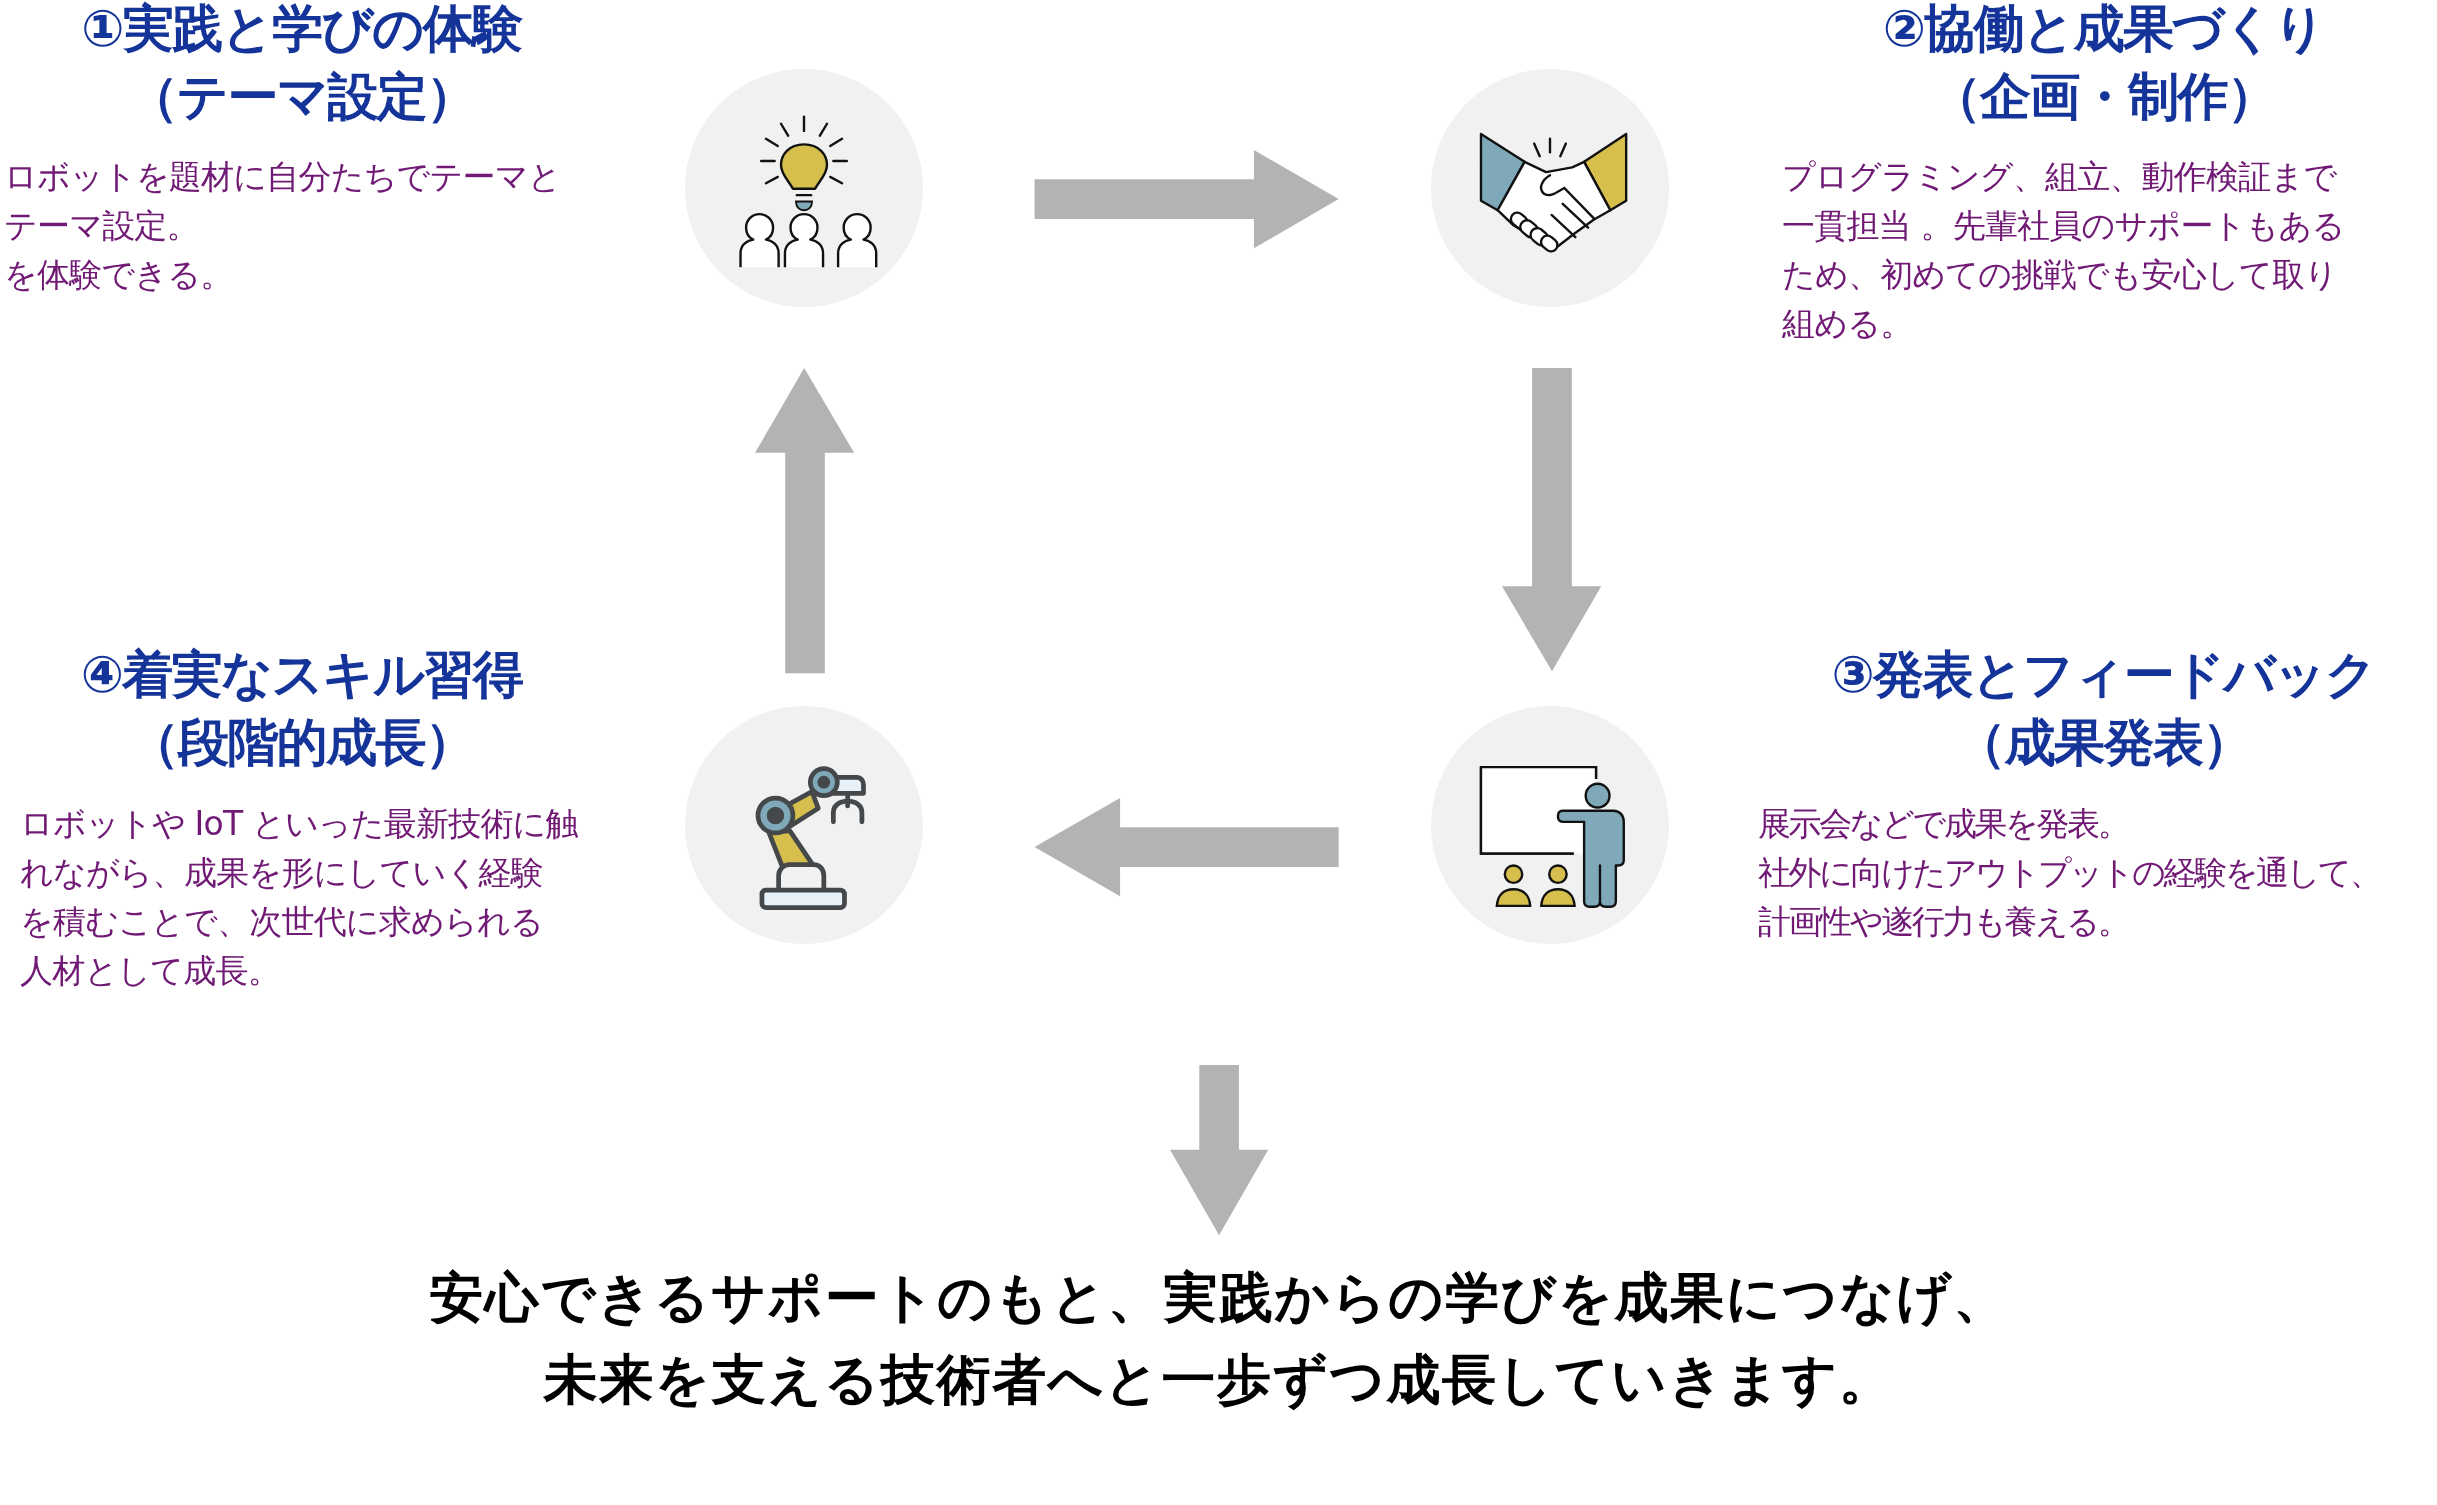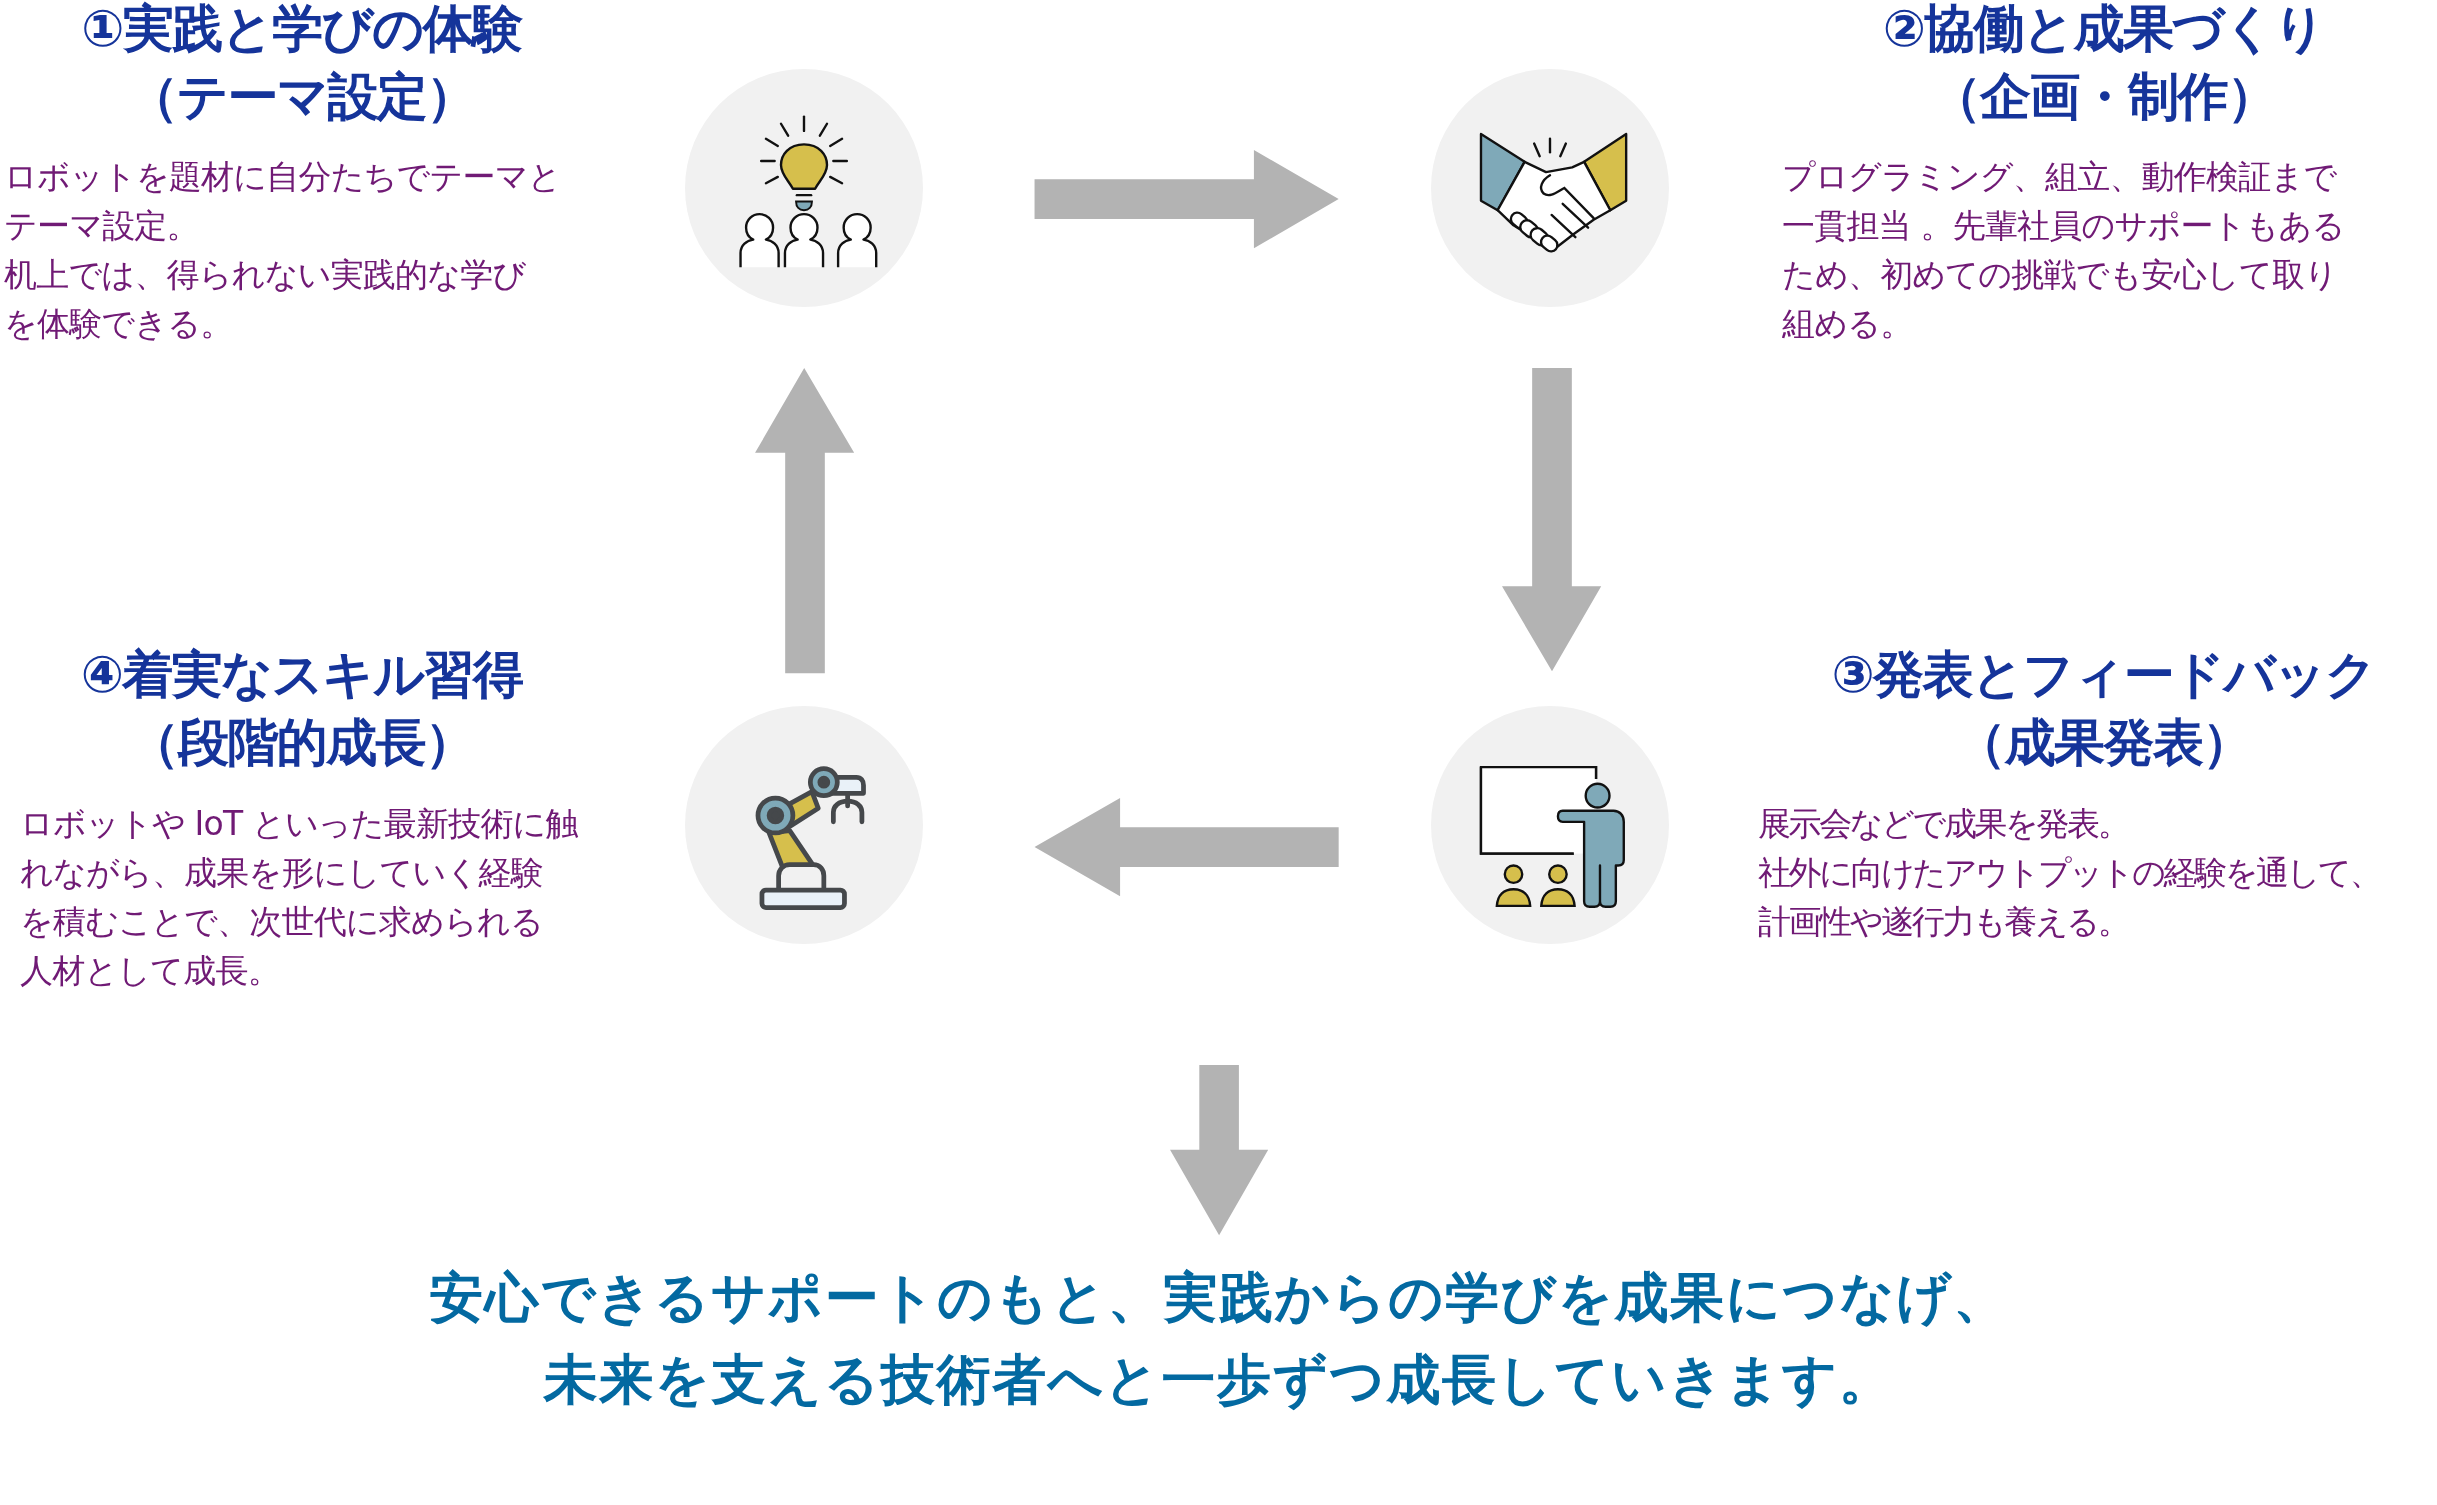--- a/index.html
+++ b/index.html
@@ -8,35 +8,34 @@
   .heading { position: absolute; color: #15349a; font-weight: bold; text-align: center;
              font-size: 51px; line-height: 68px; letter-spacing: -1.6px; white-space: nowrap; }
   .heading .line { display: block; }
   .body-text { position: absolute; color: #701a75; font-size: 33px; line-height: 49px;
                white-space: nowrap; letter-spacing: -0.8px; }
   .body-text .line { display: block; }
   .circle { position: absolute; width: 238px; height: 238px; border-radius: 50%; background: #f1f1f1; }
   .circle svg { position: absolute; left: 0; top: 0; width: 238px; height: 238px; }
   .arrow { position: absolute; }
   .arrow polygon { fill: #b3b3b3; }
-  .closing { position: absolute; left: 0; width: 2438px; text-align: center; color: #0369a1;
+  .closing { position: absolute; left: 0; width: 2438px; text-align: center; color: #000000;
              font-weight: bold; font-size: 54px; line-height: 76px; letter-spacing: 1.6px; }
   .closing .line { display: block; white-space: nowrap; }
 </style>
 </head>
 <body>
 
 <div class="heading" style="left:0; top:-4.8px; width:603px;">
   <span class="line">①実践と学びの体験</span>
   <span class="line">（テーマ設定）</span>
 </div>
 <div class="body-text" style="left:4px; top:152px;">
   <span class="line">ロボットを題材に自分たちでテーマと</span>
   <span class="line">テーマ設定。</span>
-  <span class="line">机上では、得られない実践的な学び</span>
   <span class="line">を体験できる。</span>
 </div>
 
 <div class="heading" style="left:1786px; top:-4.8px; width:635px;">
   <span class="line">②協働と成果づくり</span>
   <span class="line">（企画・制作）</span>
 </div>
 <div class="body-text" style="left:1782px; top:152px;">
   <span class="line">プログラミング、組立、動作検証まで</span>
   <span class="line">一貫担当 。先輩社員のサポートもある</span>

